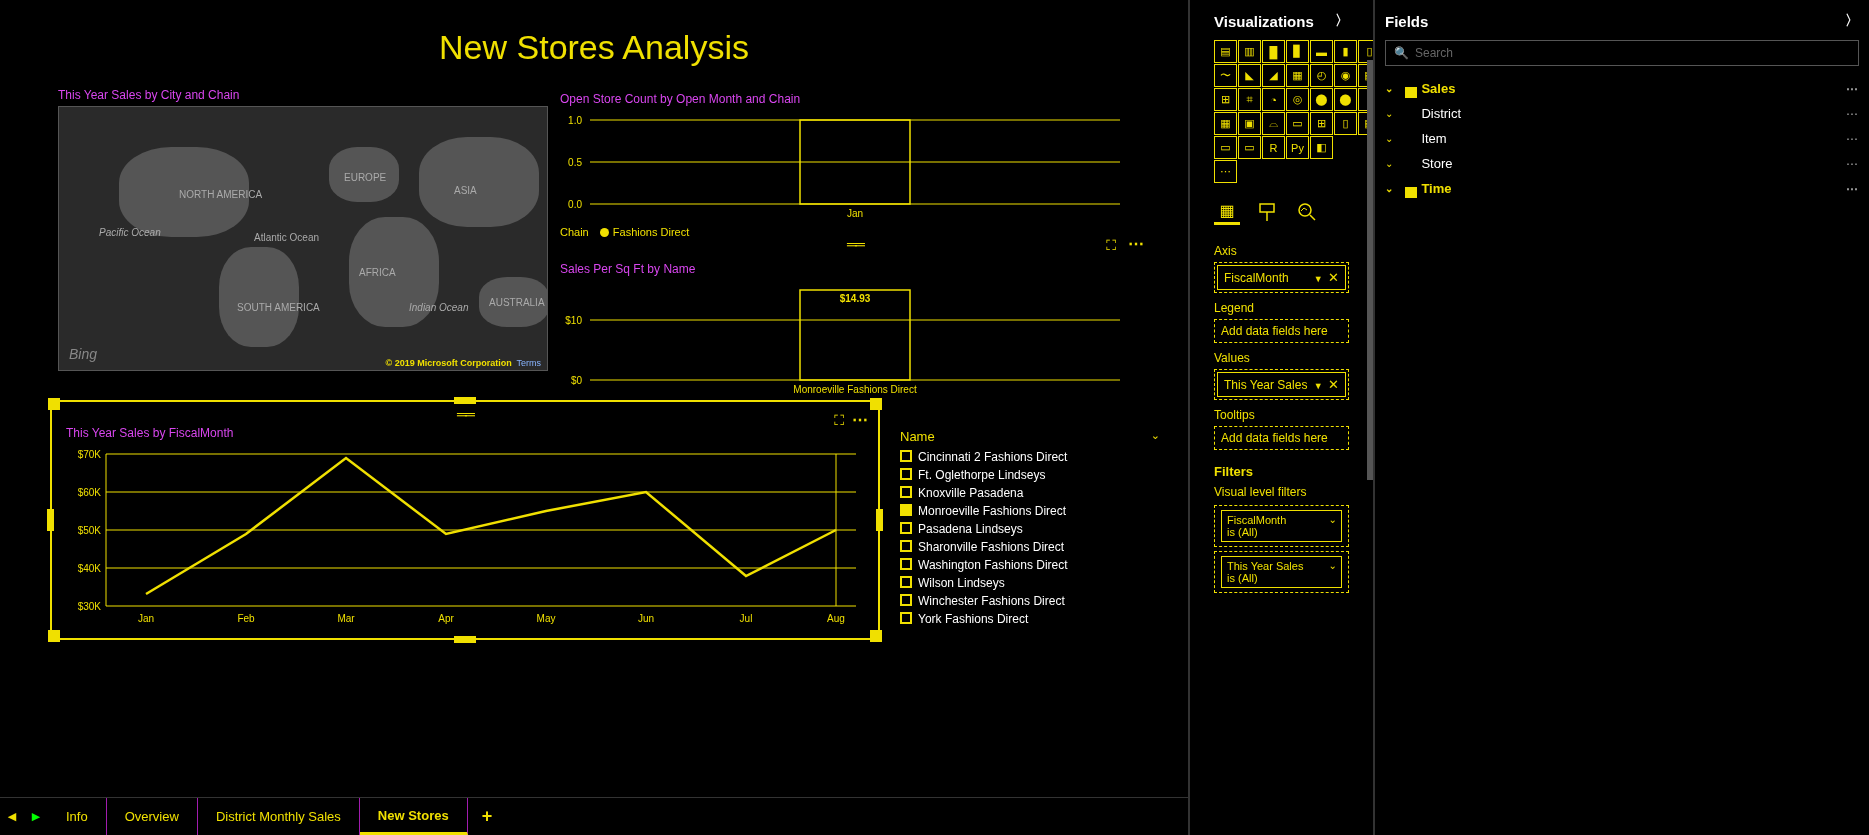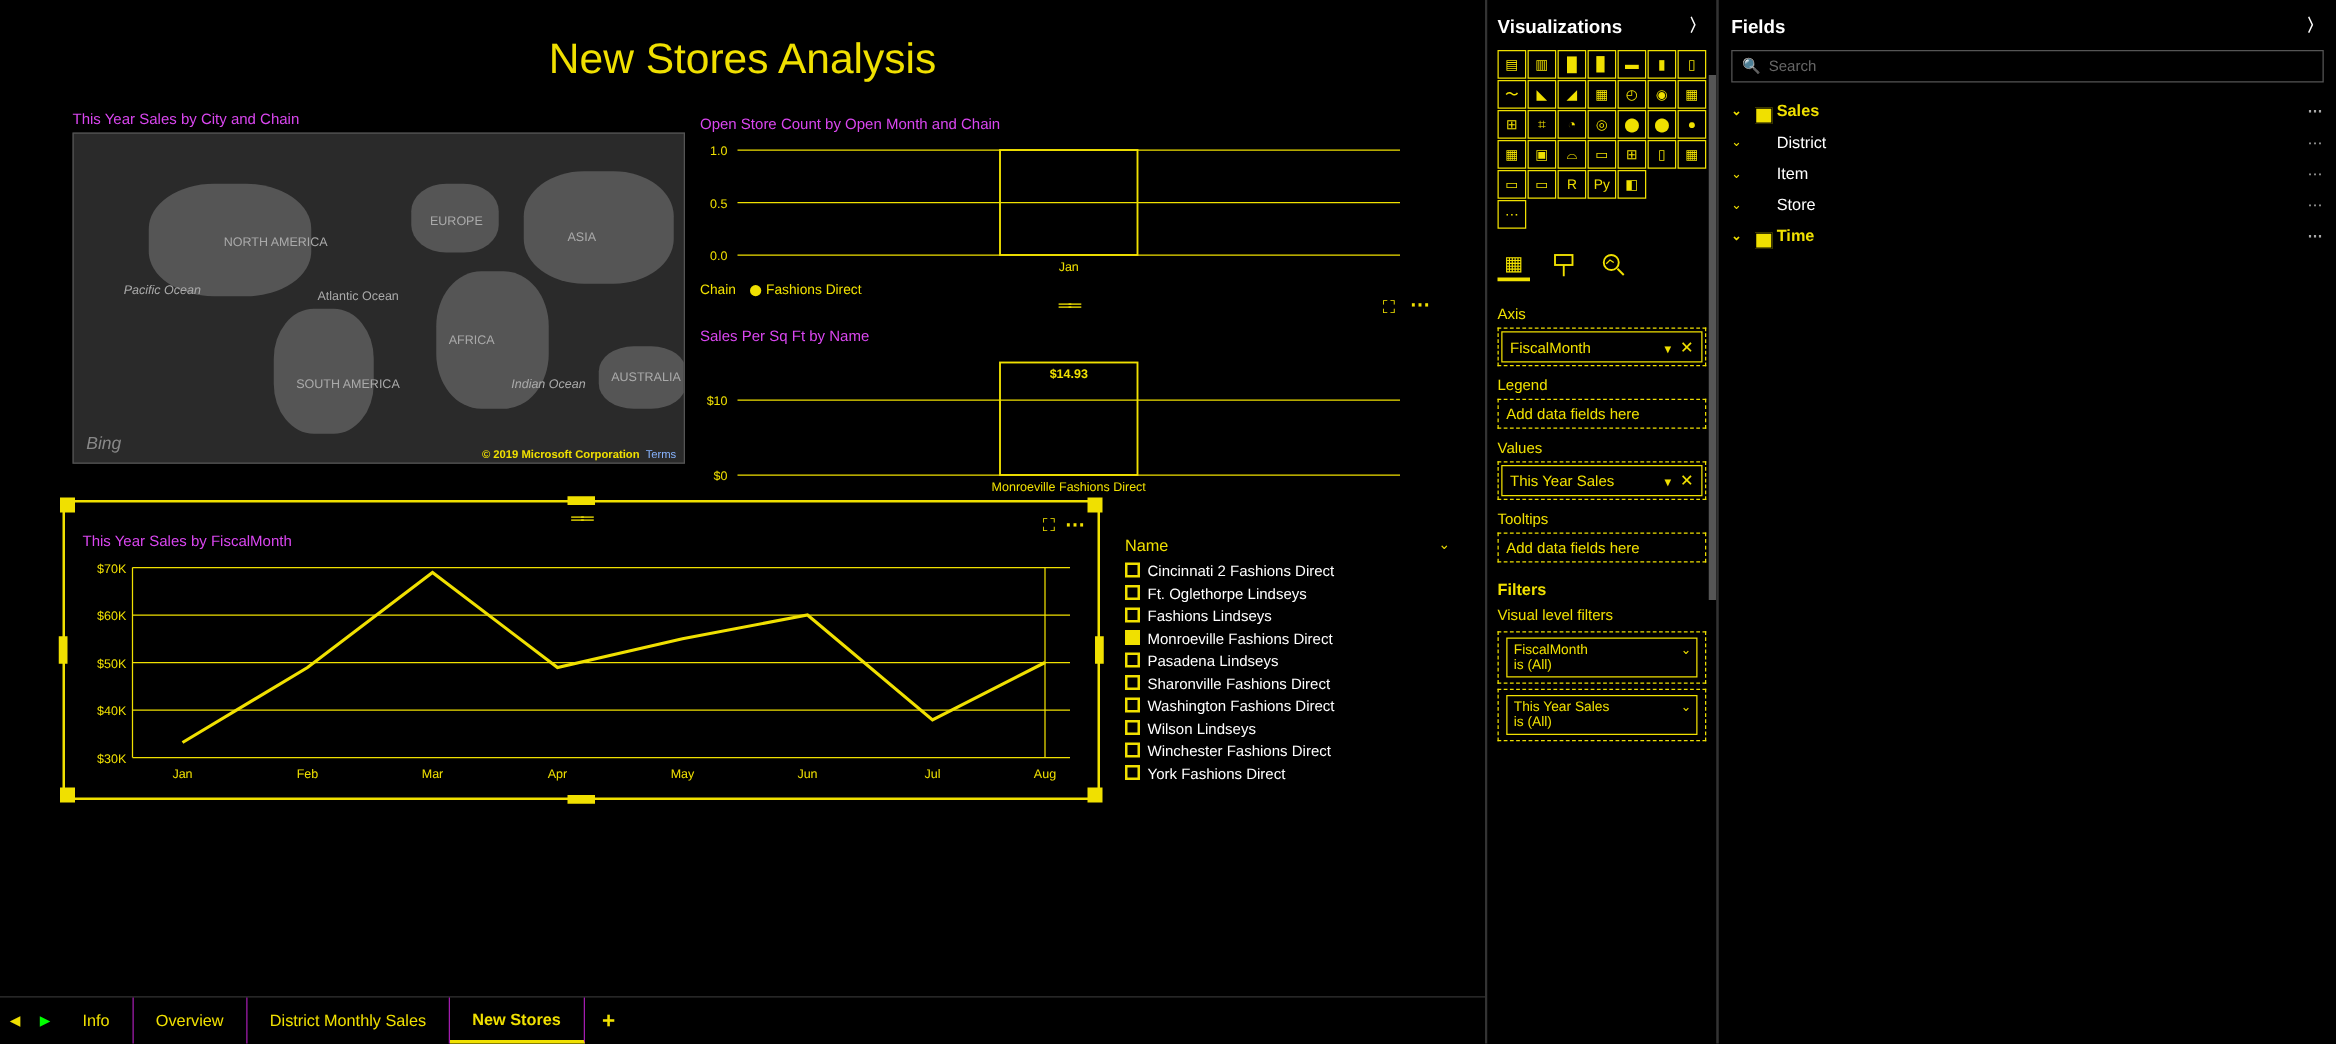--- a/index.html
+++ b/index.html
@@ -36,21 +36,21 @@
 .slicer-item { display: flex; align-items: flex-start; gap: 6px; font-size: 12px; color: #fff; padding: 2px 0; cursor: pointer; }
 .slicer-box { width: 12px; height: 12px; border: 2px solid #f0e000; }
 .slicer-box.checked { background: #f0e000; }
 .watermark { position: absolute; right: 30px; bottom: 24px; font-size: 11px; color: #aaa; }
 .tabs { position: absolute; bottom: 0; left: 0; right: 0; height: 38px; background: #000; border-top: 1px solid #333; display: flex; align-items: stretch; }
 .nav-arrow { width: 24px; display: flex; align-items: center; justify-content: center; color: #0f0; font-size: 11px; cursor: pointer; }
 .nav-arrow.back { color: #f0e000; }
 .tab { padding: 0 18px; display: flex; align-items: center; font-size: 13px; color: #f0e000; border-right: 1px solid #a21caf; cursor: pointer; }
 .tab.active { border-bottom: 3px solid #f0e000; font-weight: 600; }
 .add-tab { padding: 0 14px; display: flex; align-items: center; font-size: 18px; color: #f0e000; cursor: pointer; font-weight: bold; }
-.viz-pane { flex: 0 0 185px; background: #000; border-right: 2px solid #333; padding: 6px 8px; overflow: hidden; position: relative; }
+.viz-pane { flex: 0 0 185px; background: #000; border-right: 2px solid #333; padding: 6px 24px; overflow: hidden; position: relative; }
 .pane-header { font-size: 15px; color: #fff; font-weight: 600; padding: 6px 0 10px; display: flex; justify-content: space-between; align-items: center; }
 .pane-header .chev { color: #fff; font-size: 14px; cursor: pointer; }
 .viz-grid { display: grid; grid-template-columns: repeat(7, 23px); gap: 1px; margin-bottom: 10px; }
 .viz-cell { width: 23px; height: 23px; border: 1px solid #f0e000; background: #000; display: flex; align-items: center; justify-content: center; font-size: 11px; color: #f0e000; cursor: pointer; }
 .tool-row { display: flex; gap: 14px; padding: 6px 0 10px; border-bottom: 1px solid transparent; }
 .tool-icon { width: 26px; height: 26px; display: flex; align-items: center; justify-content: center; color: #f0e000; font-size: 16px; cursor: pointer; }
 .tool-icon.active { border-bottom: 3px solid #f0e000; }
 .well-label { font-size: 12px; color: #f0e000; margin: 8px 0 4px; }
 .well { border: 1px dashed #f0e000; padding: 4px 6px; font-size: 12px; color: #f0e000; min-height: 24px; display: flex; align-items: center; justify-content: space-between; }
 .well.solid { border-style: solid; }
@@ -193,21 +193,21 @@
           <div class="slicer-item">
             <span class="slicer-box"></span>
             <span>Cincinnati 2 Fashions Direct</span>
           </div>
           <div class="slicer-item">
             <span class="slicer-box"></span>
             <span>Ft. Oglethorpe Lindseys</span>
           </div>
           <div class="slicer-item">
             <span class="slicer-box"></span>
-            <span>Fashions Lindseys</span>
+            <span>Knoxville Pasadena</span>
           </div>
           <div class="slicer-item">
             <span class="slicer-box checked"></span>
             <span>Monroeville Fashions Direct</span>
           </div>
           <div class="slicer-item">
             <span class="slicer-box"></span>
             <span>Pasadena Lindseys</span>
           </div>
           <div class="slicer-item">

